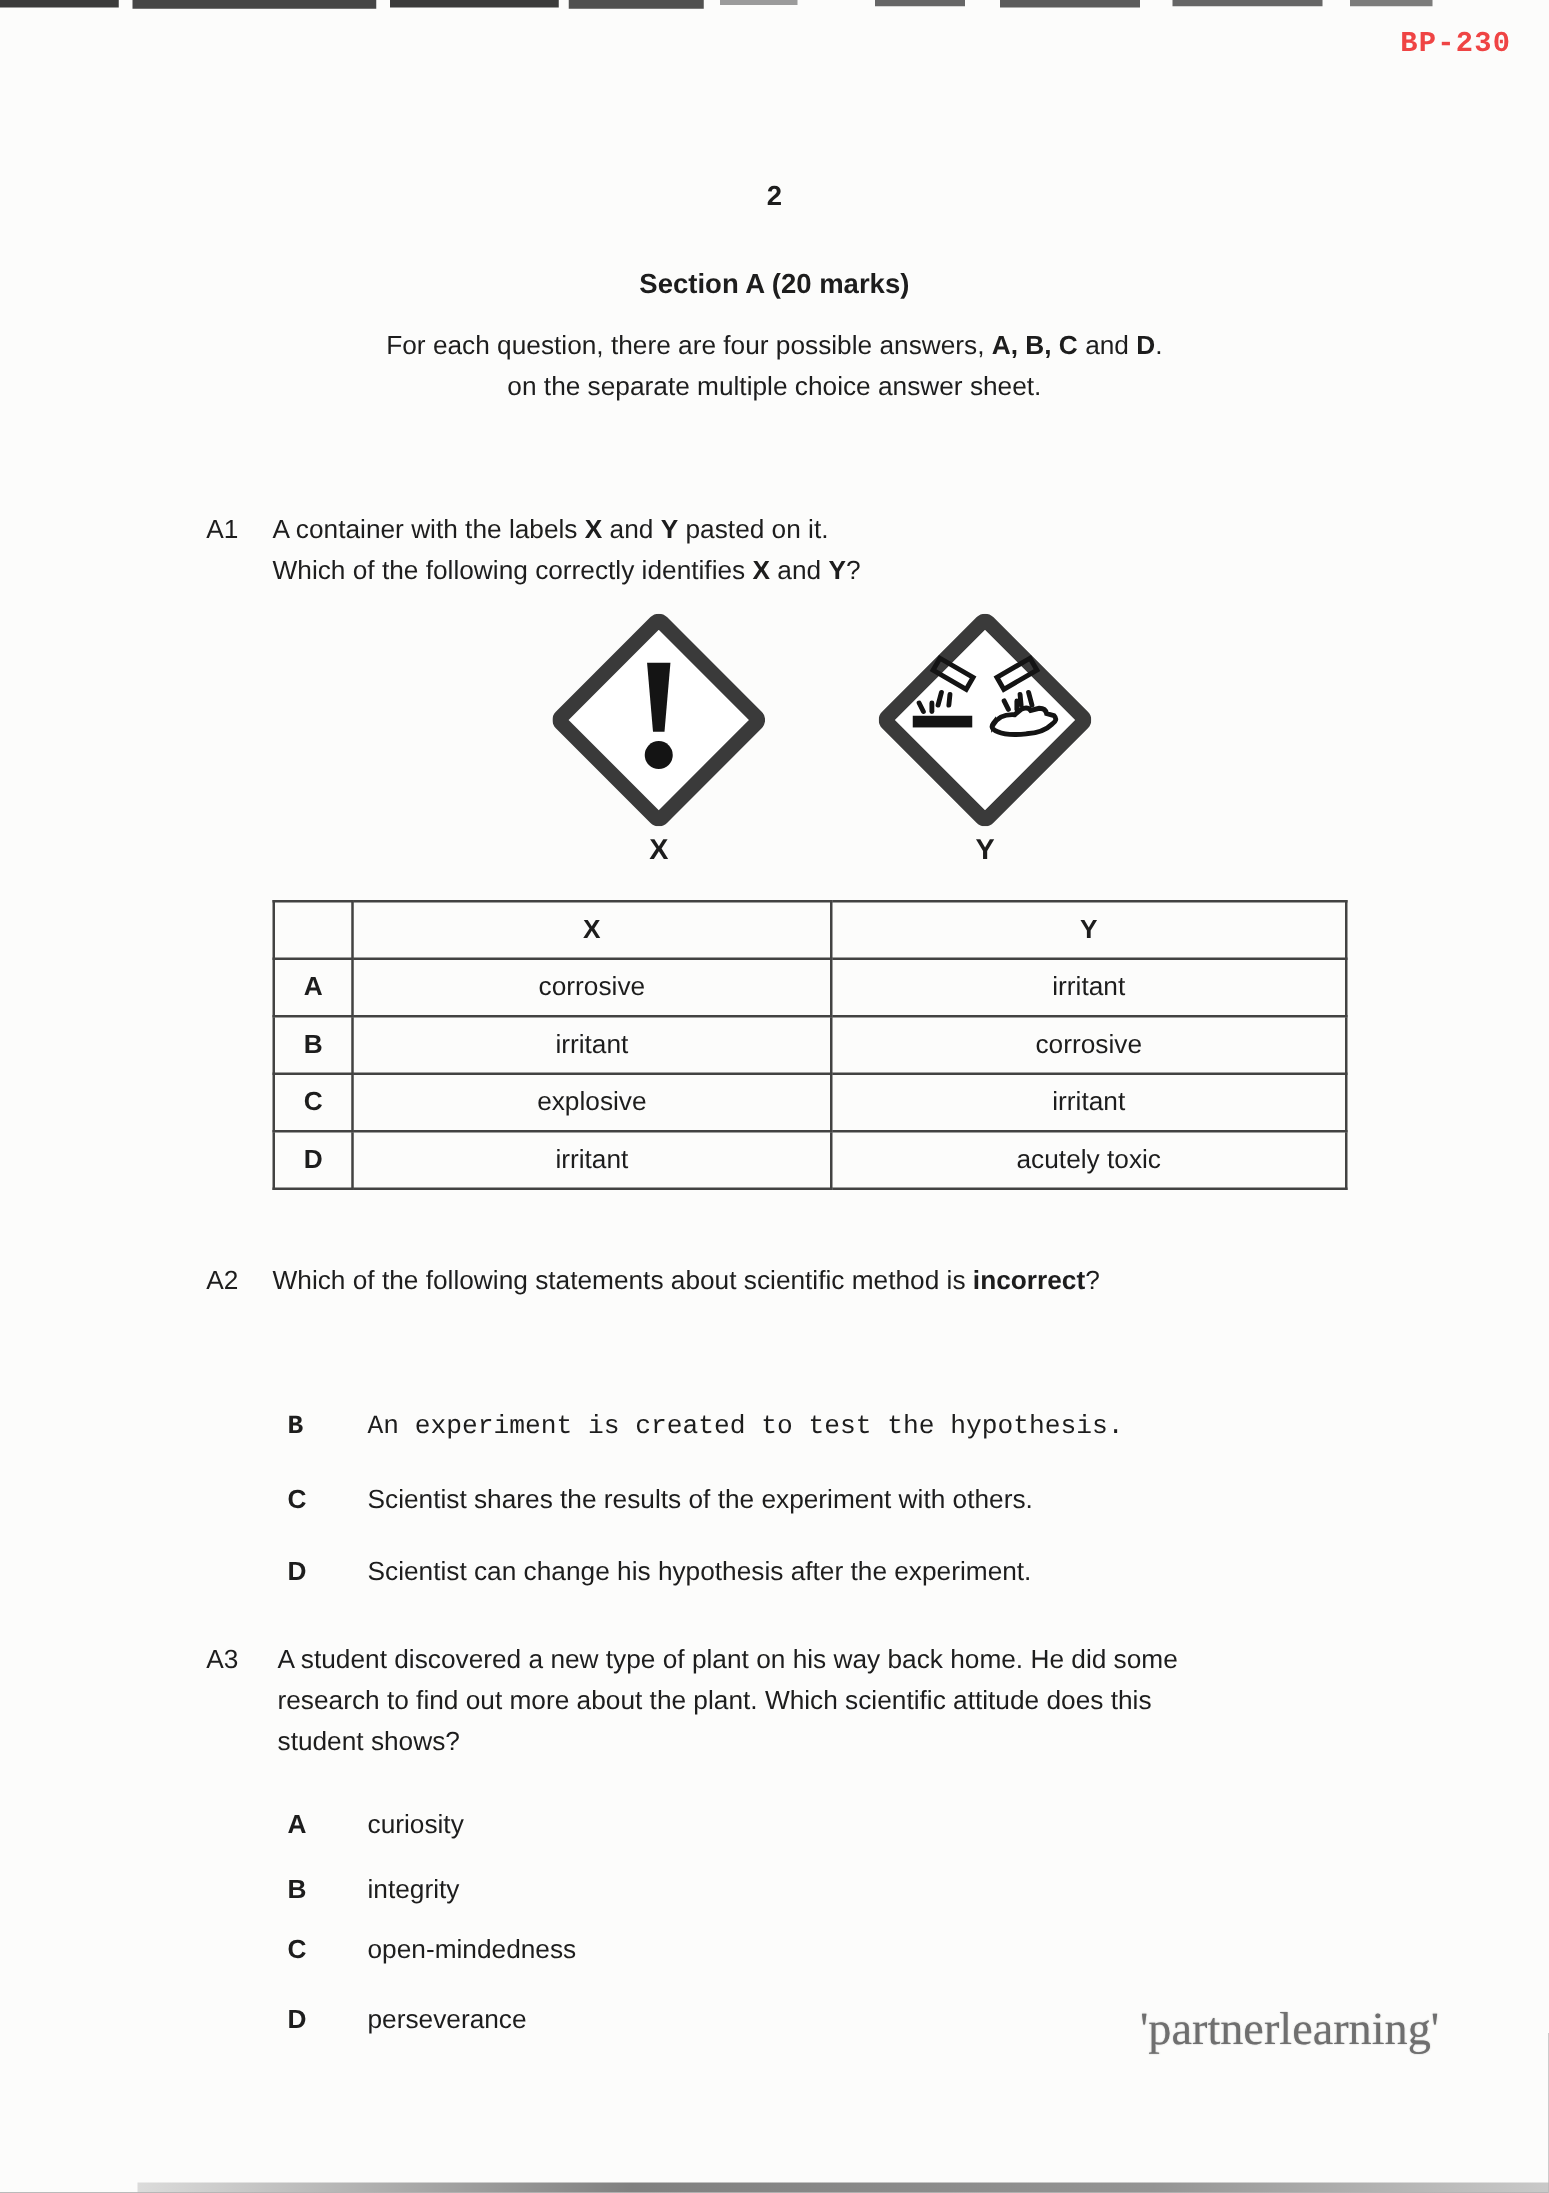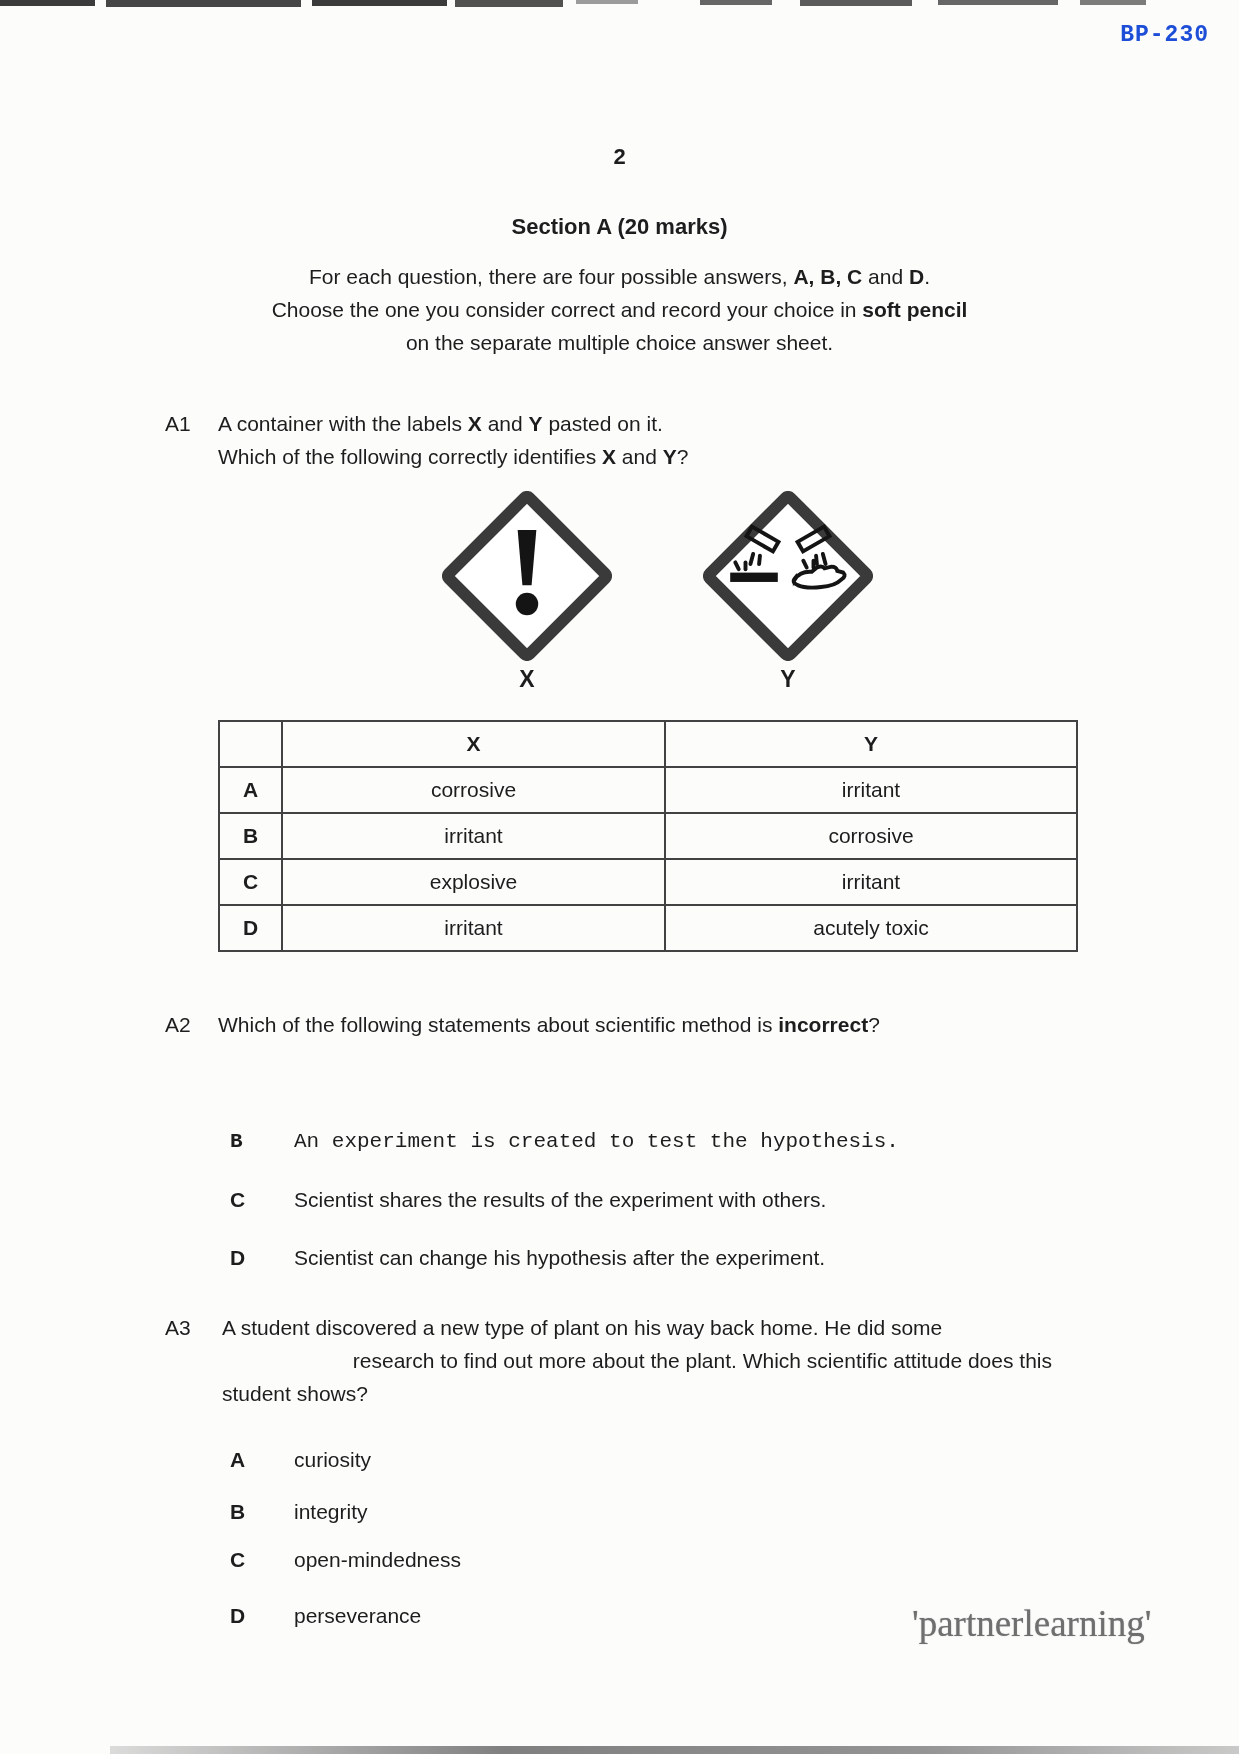--- a/index.html
+++ b/index.html
@@ -20,21 +20,21 @@
   .scan-top .d5{left:576px;width:62px;height:4px;opacity:.45;}
   .scan-top .d6{left:700px;width:72px;height:5px;opacity:.7;}
   .scan-top .d7{left:800px;width:112px;height:6px;opacity:.75;}
   .scan-top .d8{left:938px;width:120px;height:5px;opacity:.7;}
   .scan-top .d9{left:1080px;width:66px;height:5px;opacity:.6;}
   .scan-bottom{
     left:110px;right:0;top:1746px;height:8px;
     background:linear-gradient(90deg,rgba(70,70,70,.18),rgba(45,45,45,.6) 35%,rgba(45,45,45,.5) 72%,rgba(70,70,70,.28));
   }
 
-  .doc-code{top:22px;right:30px;font-family:"Liberation Mono",monospace;font-size:23px;font-weight:700;letter-spacing:1px;color:#1d4ed8;}
+  .doc-code{top:22px;right:30px;font-family:"Liberation Mono",monospace;font-size:23px;font-weight:700;letter-spacing:1px;color:#ef4444;}
   .page-number{top:144px;left:0;width:1239px;text-align:center;font-weight:700;font-size:22px;}
   .section-title{top:214px;left:0;width:1239px;text-align:center;font-weight:700;font-size:22px;}
   .instructions{top:260px;left:0;width:1239px;text-align:center;line-height:33px;}
 
   .q-label{left:165px;font-weight:400;}
   .q-text{left:218px;}
   #a1-label{top:412px;}
   #a1-line1{top:412px;}
   #a1-line2{top:445px;}
 
@@ -61,21 +61,21 @@
   table.answer td.letter{font-weight:700;}
 
   #a2-label{top:1013px;}
   #a2-question{top:1013px;}
   .opt{left:230px;}
   .opt .l{display:inline-block;width:64px;font-weight:700;}
   #a2-opt-0{top:1072px;} #a2-opt-1{top:1130px;font-family:Liberation Mono, monospace;} #a2-opt-2{top:1188px;} #a2-opt-3{top:1246px;}
 
   #a3-label{top:1316px;}
   .a3-line{left:222px;width:830px;}
-  #a3-line1{top:1316px;} #a3-line2{top:1349px;text-align:right;} #a3-line3{top:1382px;}
+  #a3-line1{top:1316px;} #a3-line2{top:1349px;} #a3-line3{top:1382px;}
   #a3-opt-0{top:1448px;} #a3-opt-1{top:1500px;} #a3-opt-2{top:1548px;} #a3-opt-3{top:1604px;}
 
   .watermark{
     left:912px;top:1602px;width:320px;
     font-family:"Liberation Serif",serif;font-size:37px;color:#6f6f6f;
     text-shadow:0 0 1px rgba(111,111,111,.7);white-space:nowrap;
   }
 </style>
 </head>
 <body>
@@ -93,21 +93,20 @@
       <i class="d8"></i>
       <i class="d9"></i>
   </div>
 
   <div class="abs doc-code">BP-230</div>
   <div class="abs page-number">2</div>
   <div class="abs section-title">Section A (20 marks)</div>
 
   <div class="abs instructions">
     <div><span>For each question, there are four possible answers, </span><span style="font-weight: 700;">A, B, C</span><span> and </span><span style="font-weight: 700;">D</span><span>.</span></div>
-    <div><span>Choose the one you consider correct and record your choice in </span><span style="font-weight: 700;">soft pencil</span></div>
     <div><span>on the separate multiple choice answer sheet.</span></div>
   </div>
 
   <div class="abs q-label" id="a1-label">A1</div>
   <div class="abs q-text" id="a1-line1"><span>A container with the labels </span><span style="font-weight: 700;">X</span><span> and </span><span style="font-weight: 700;">Y</span><span> pasted on it.</span></div>
   <div class="abs q-text" id="a1-line2"><span>Which of the following correctly identifies </span><span style="font-weight: 700;">X</span><span> and </span><span style="font-weight: 700;">Y</span><span>?</span></div>
 
   <svg class="abs hazard-svg" id="hazard-x" viewBox="0 0 100 100">
     <rect x="16.5" y="16.5" width="67" height="67" rx="2" transform="rotate(45 50 50)" fill="#ffffff" stroke="#3a3a3a" stroke-width="7"></rect>
     <path d="M44.5 23 L55.5 23 L52.7 55.5 L47.3 55.5 Z" fill="#141414"></path>

